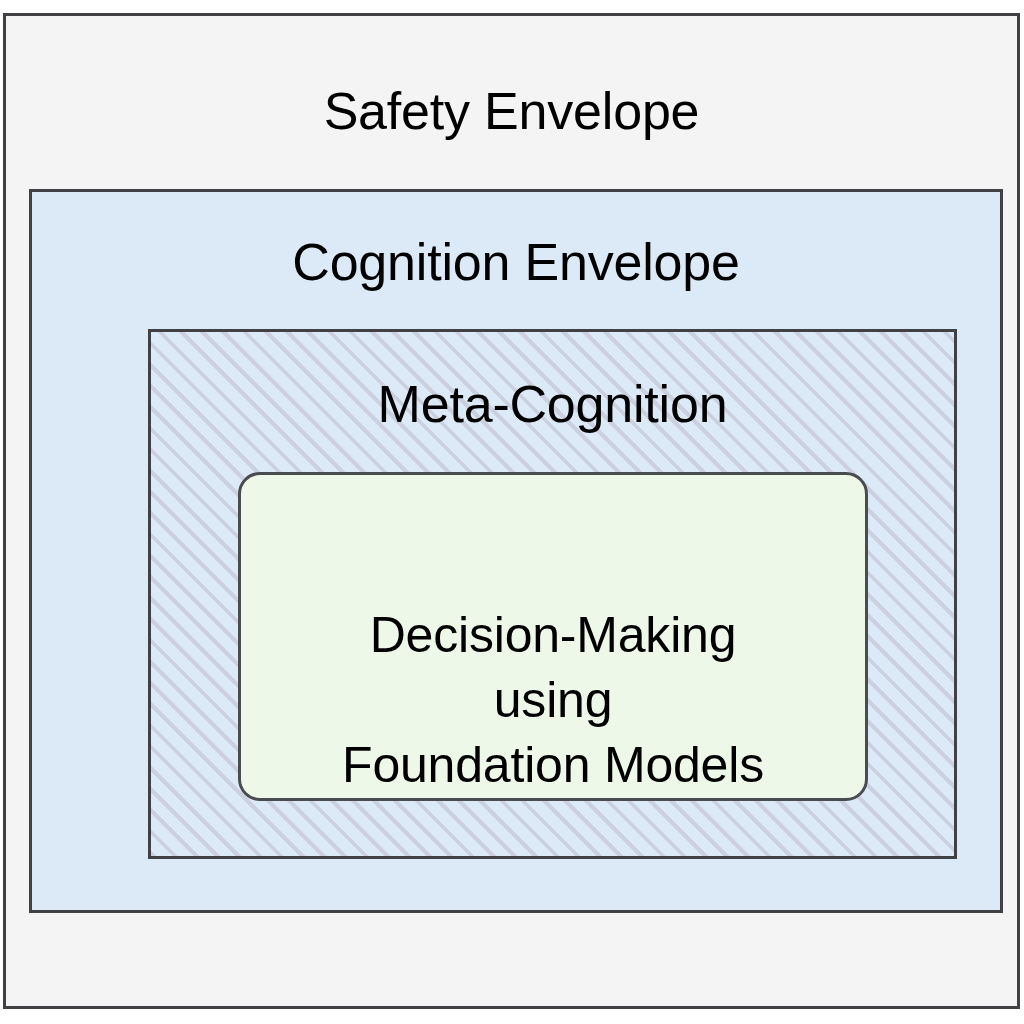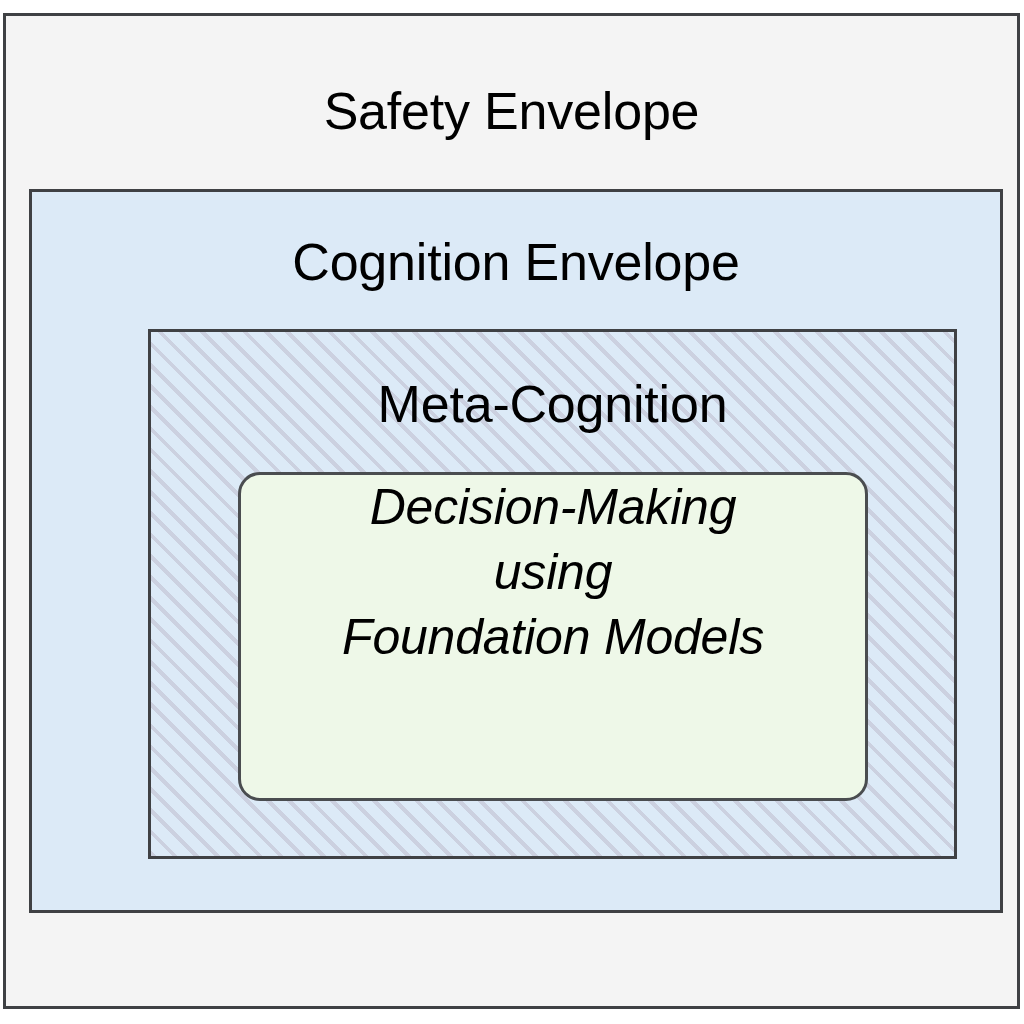--- a/index.html
+++ b/index.html
@@ -105,22 +105,21 @@
     top: 140px;
     width: 630px;
     height: 329px;
     background: #eef8e8;
     border: 3px solid #4a4d50;
     border-radius: 22px;
     box-sizing: border-box;
     display: flex;
     flex-direction: column;
     align-items: center;
-    justify-content: flex-start;
-    font-style: italic;
+    justify-content: flex-end;
   }
   .decision-text {
     text-align: center;
     font-size: 50px;
     line-height: 65px;
     font-weight: 400;
     color: #000000;
     letter-spacing: -0.2px;
     white-space: pre-line;
   }

